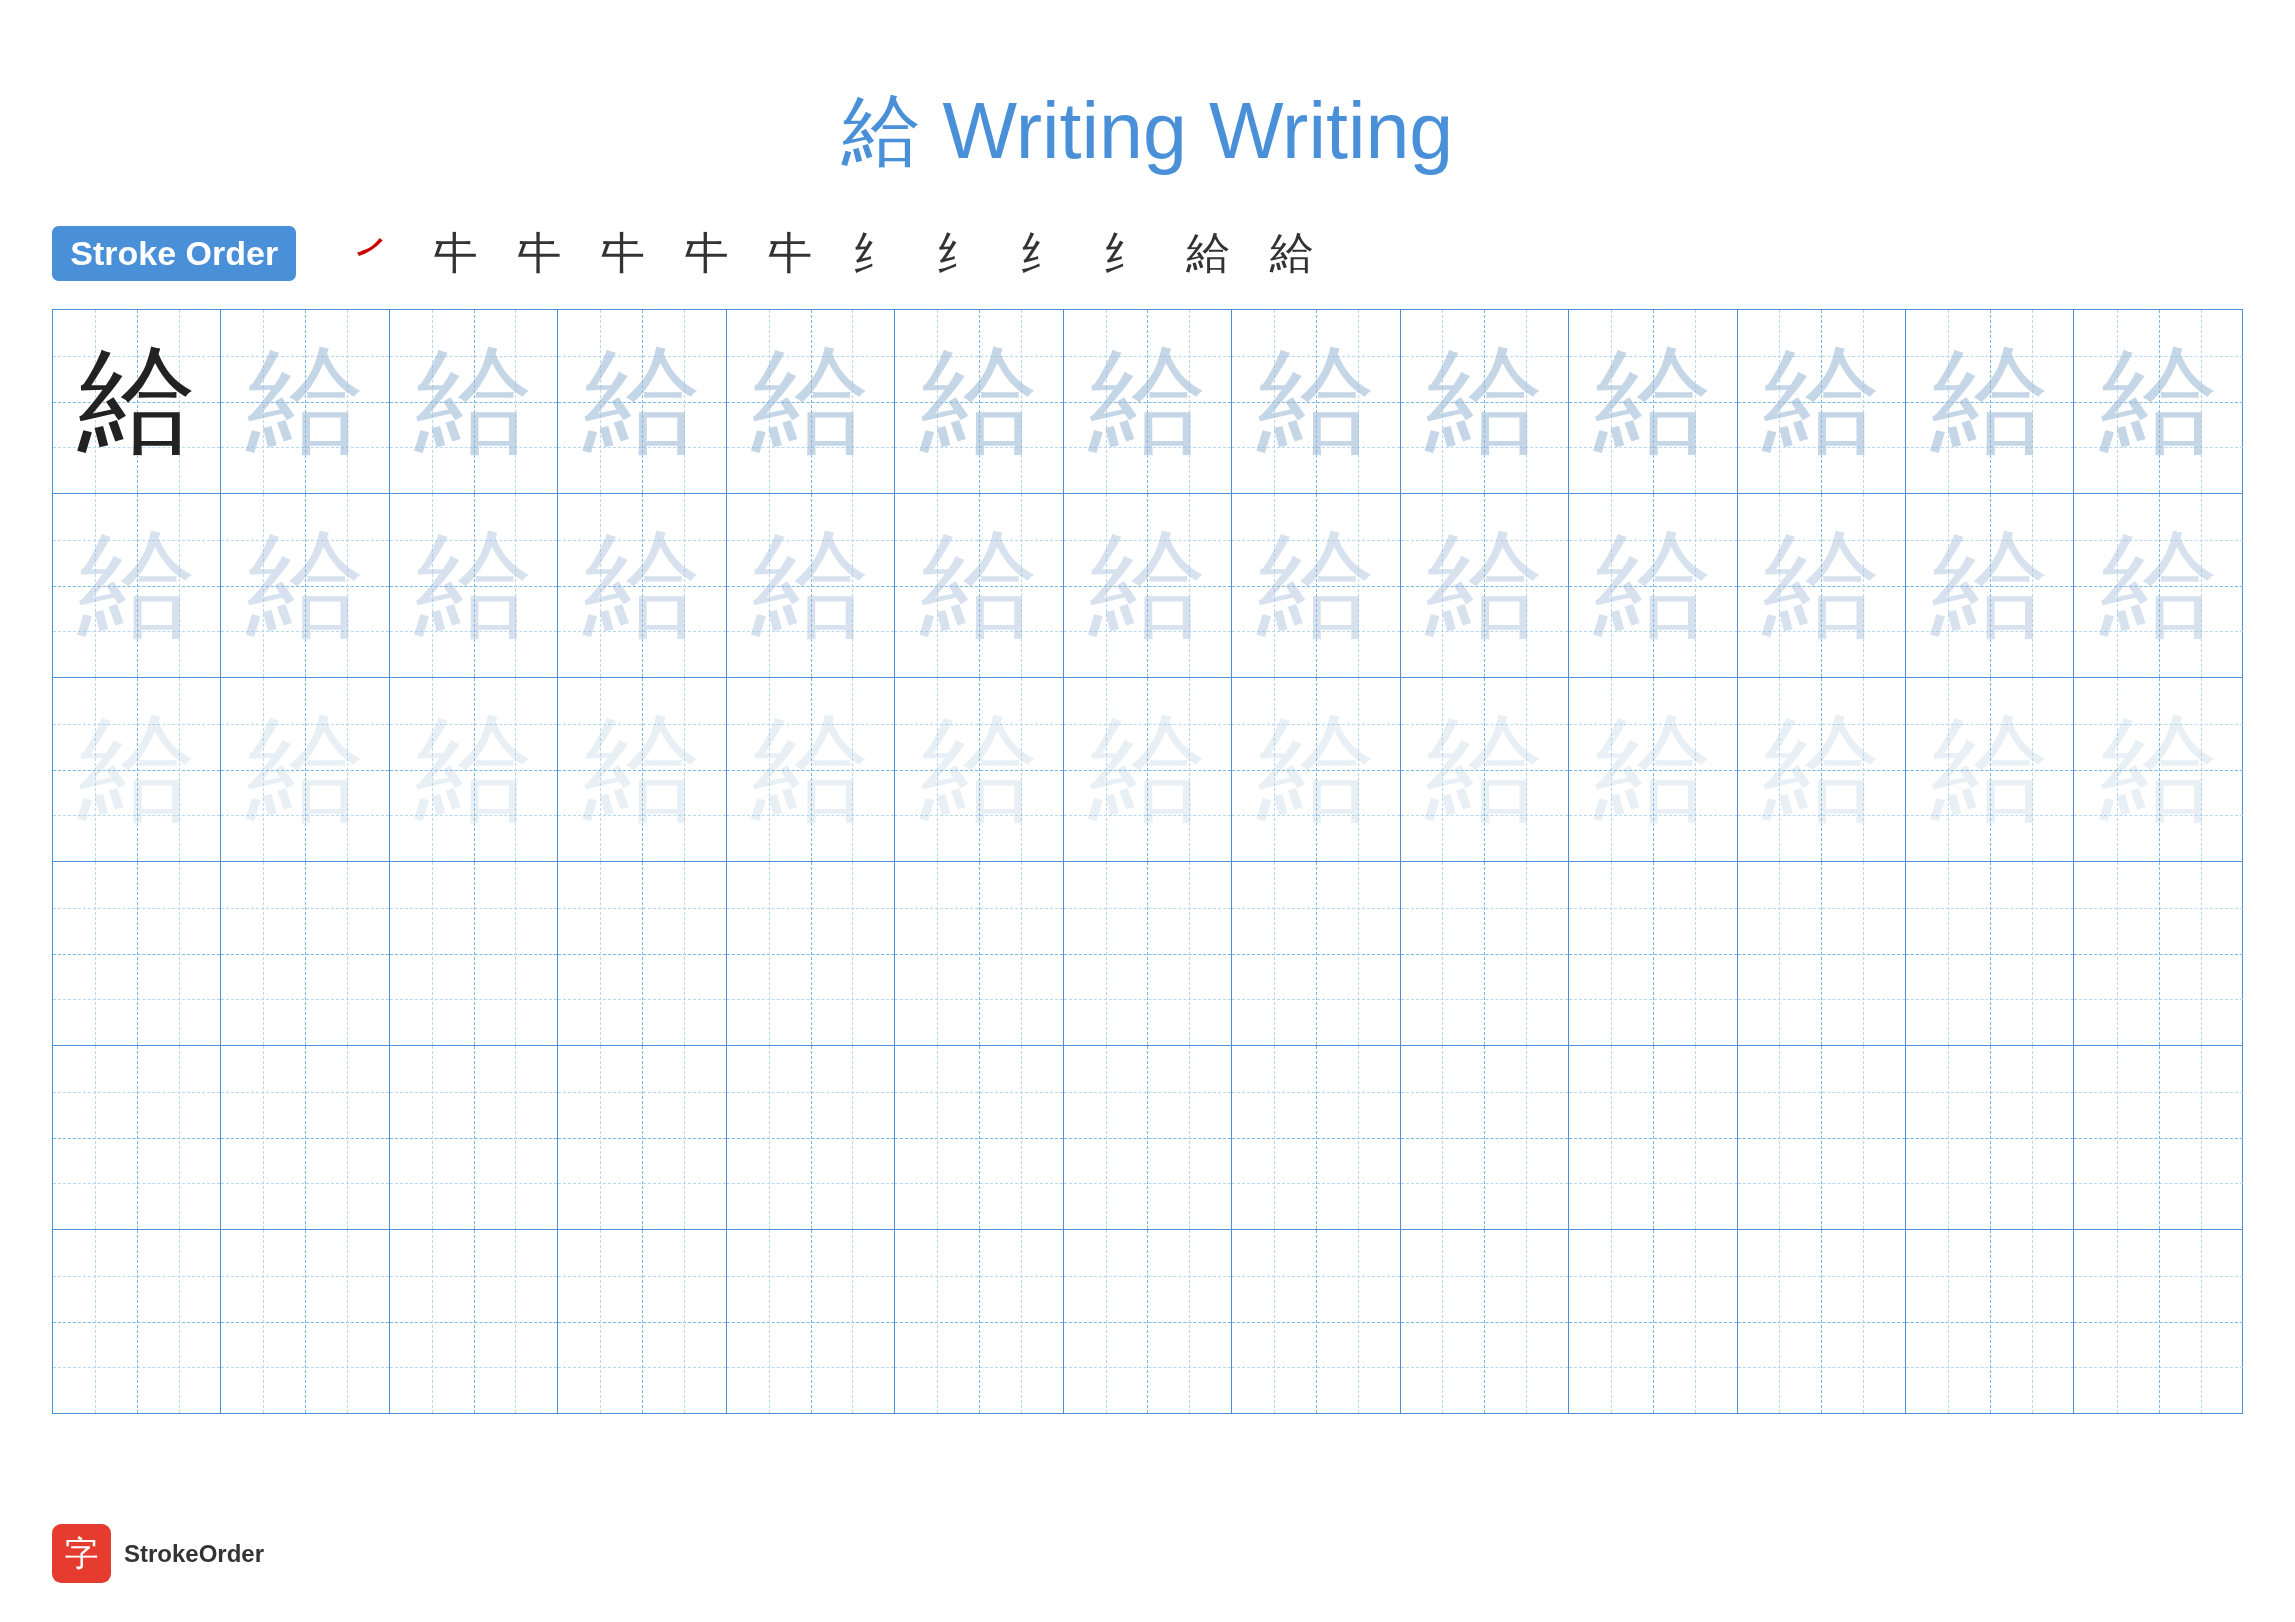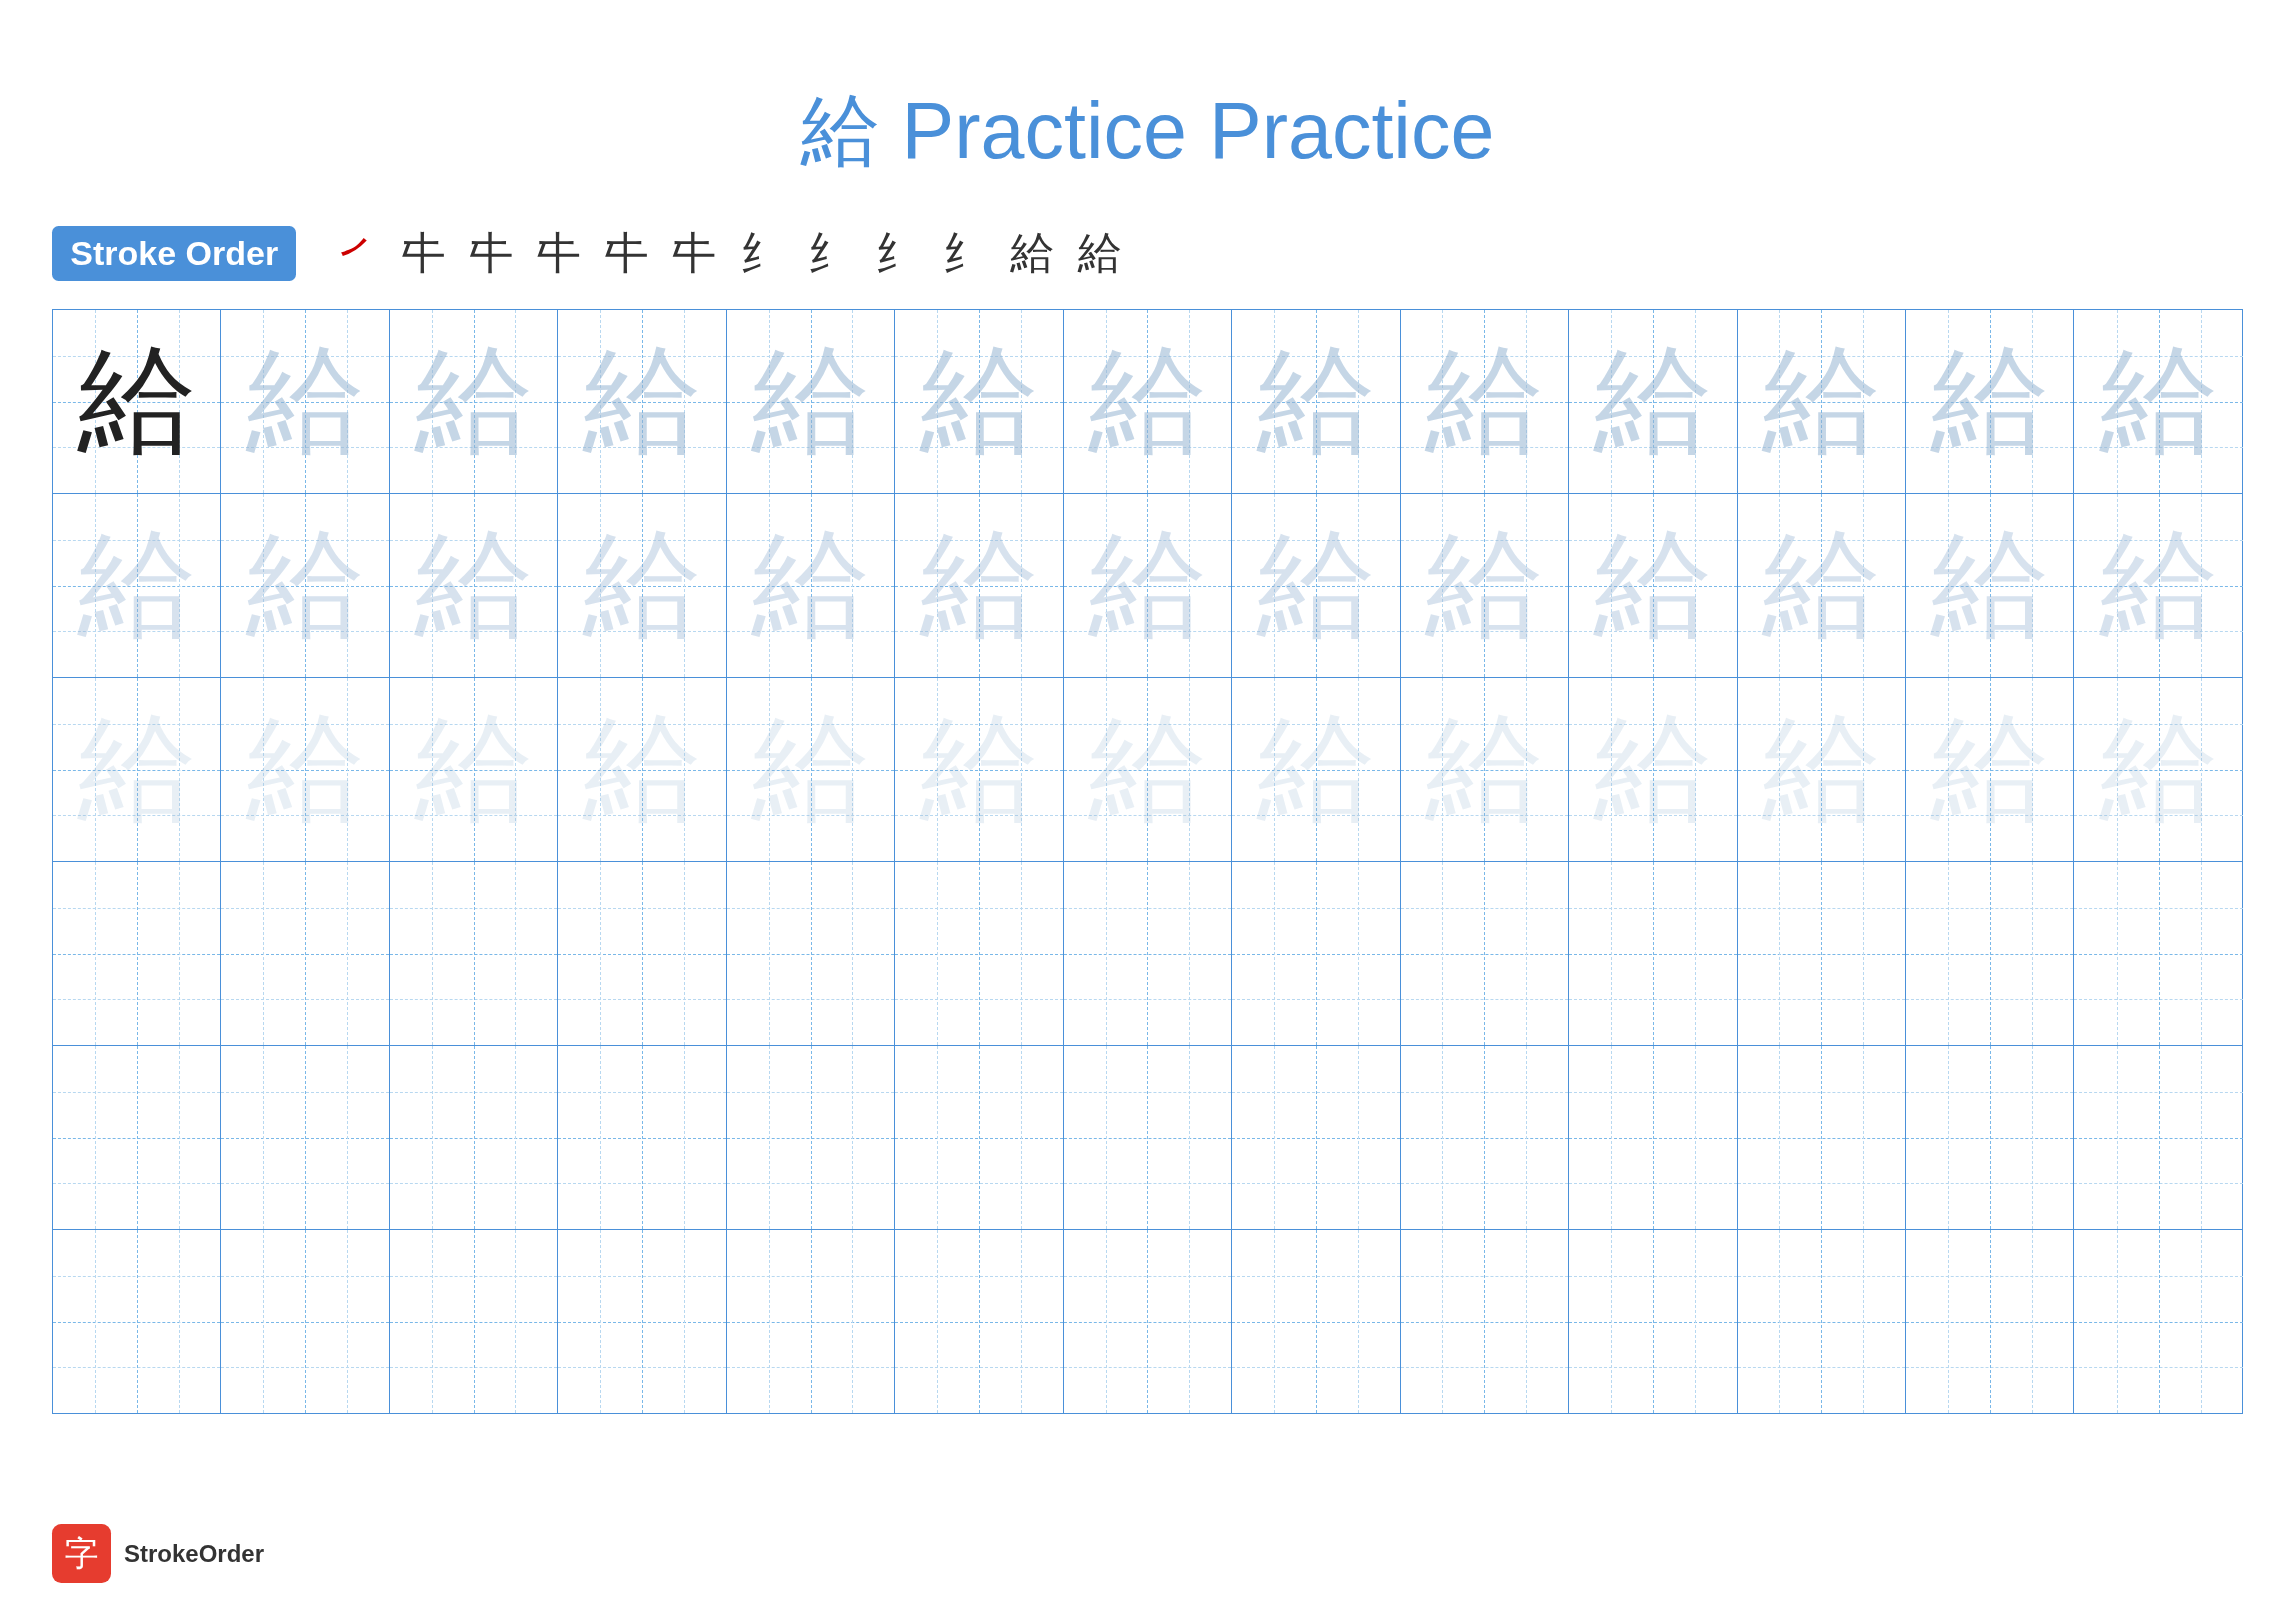--- a/index.html
+++ b/index.html
@@ -26,21 +26,21 @@
     .title-char {
       color: #4a90d9;
     }
 
     
     .stroke-order-row {
       display: flex;
       align-items: center;
       padding-left: 52px;
       padding-bottom: 26px;
-      gap: 0px;
+      gap: 16px;
     }
     .stroke-order-badge {
       background: #4a90d9;
       color: white;
       font-size: 34px;
       font-weight: bold;
       padding: 7.9px 18.3px;
       border-radius: 6.5px;
       margin-right: 26px;
       white-space: nowrap;
@@ -201,21 +201,21 @@
       font-size: 24px;
       font-weight: bold;
       color: #333;
     }
   </style>
 </head>
 <body>
 
 <div class="title-area">
   <span class="title-text">
-    <span class="title-char">給</span><span> Practice Practice</span>
+    <span class="title-char">給</span><span> Writing Writing</span>
   </span>
 </div>
 
 <div class="stroke-order-row">
   <div class="stroke-order-badge">Stroke Order</div>
 
   <span class="stroke-step stroke-step-red">㇒</span>
   <span class="stroke-step">㐄</span>
   <span class="stroke-step">㐄</span>
   <span class="stroke-step">㐄</span>

